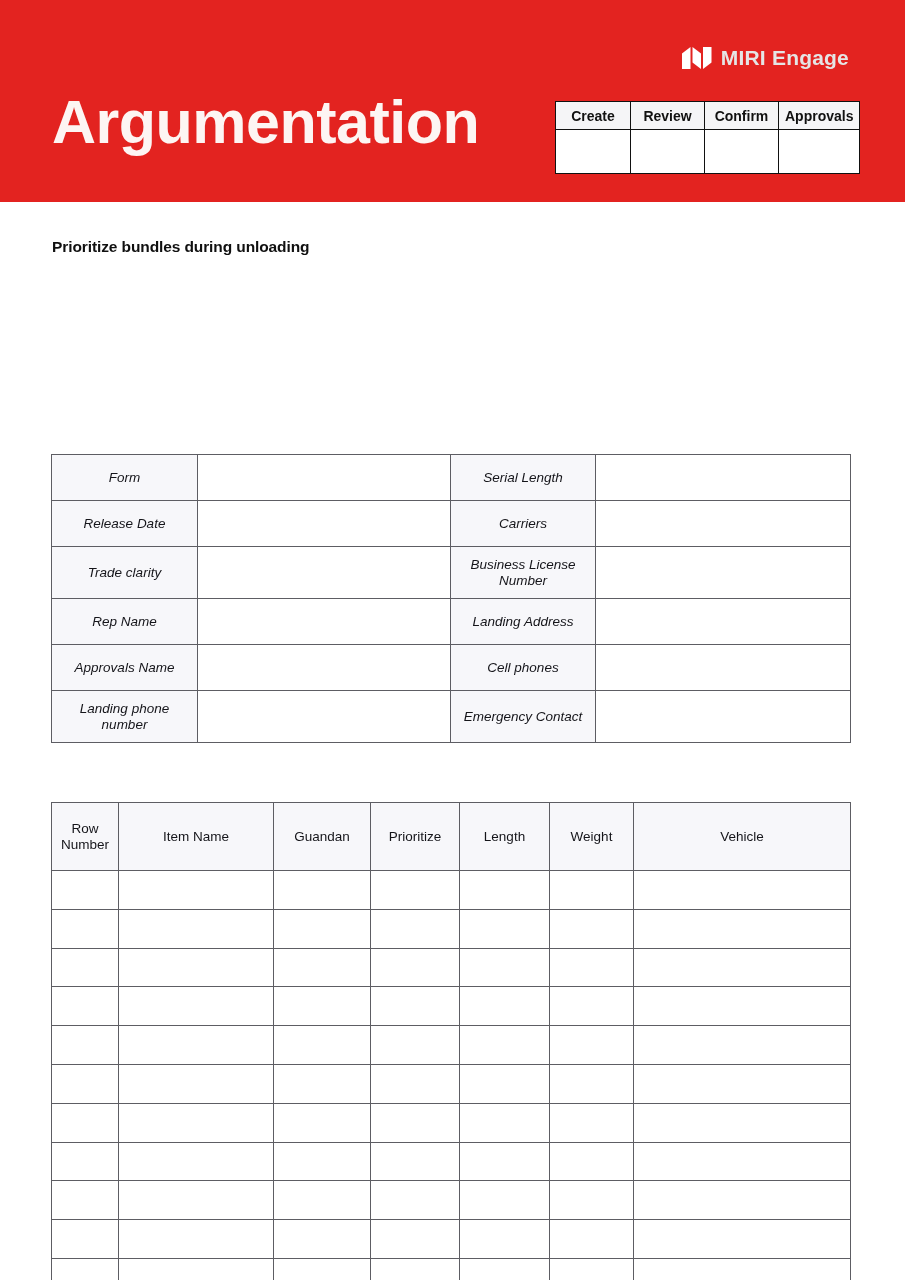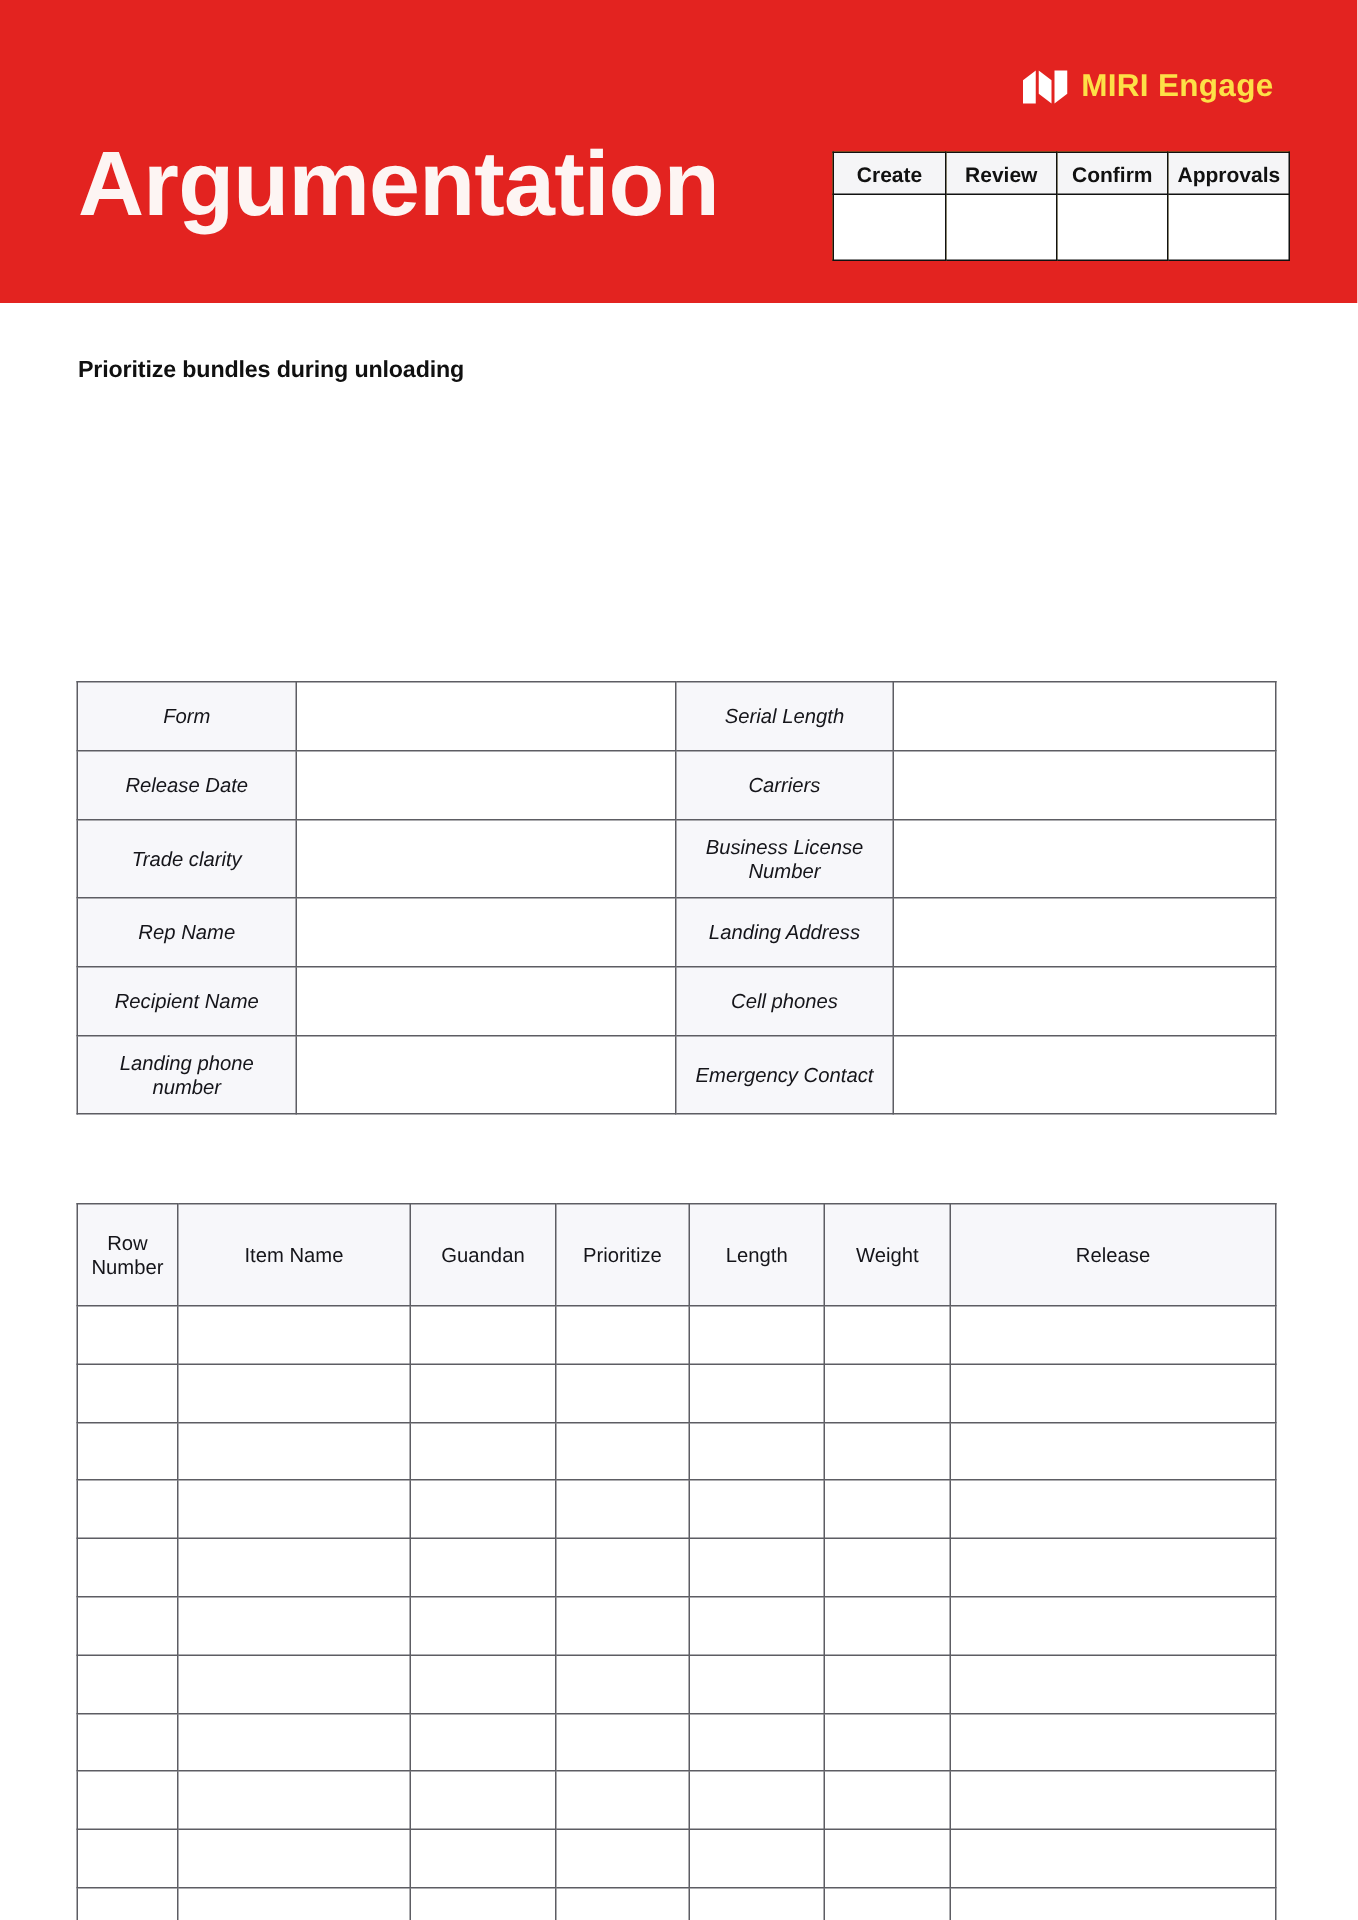--- a/index.html
+++ b/index.html
@@ -32,21 +32,21 @@
     display: flex;
     align-items: center;
     gap: 9px;
   }
   .logo-mark {
     width: 30px;
     height: 28px;
     display: block;
   }
   .logo-text {
-    color: #fde047;
+    color: #e5e5e5;
     font-size: 21px;
     font-weight: bold;
     letter-spacing: 0.2px;
     white-space: nowrap;
   }
   .banner-title {
     position: absolute;
     left: 52px;
     top: 92px;
     color: #fdf5f3;
@@ -235,21 +235,21 @@
         <td class="lbl">Business License Number</td>
         <td class="val"></td>
       </tr>
       <tr>
         <td class="lbl">Rep Name</td>
         <td class="val"></td>
         <td class="lbl">Landing Address</td>
         <td class="val"></td>
       </tr>
       <tr>
-        <td class="lbl">Recipient Name</td>
+        <td class="lbl">Approvals Name</td>
         <td class="val"></td>
         <td class="lbl">Cell phones</td>
         <td class="val"></td>
       </tr>
       <tr class="tall">
         <td class="lbl">Landing phone number</td>
         <td class="val"></td>
         <td class="lbl">Emergency Contact</td>
         <td class="val"></td>
       </tr>
@@ -267,21 +267,21 @@
         <col class="k7">
       </colgroup>
     <tbody>
       <tr>
         <td class="hdr">Row Number</td>
         <td class="hdr">Item Name</td>
         <td class="hdr">Guandan</td>
         <td class="hdr">Prioritize</td>
         <td class="hdr">Length</td>
         <td class="hdr">Weight</td>
-        <td class="hdr">Release</td>
+        <td class="hdr">Vehicle</td>
       </tr>
 
       <tr class="datarow">
         <td></td>
         <td></td>
         <td></td>
         <td></td>
         <td></td>
         <td></td>
         <td></td>

